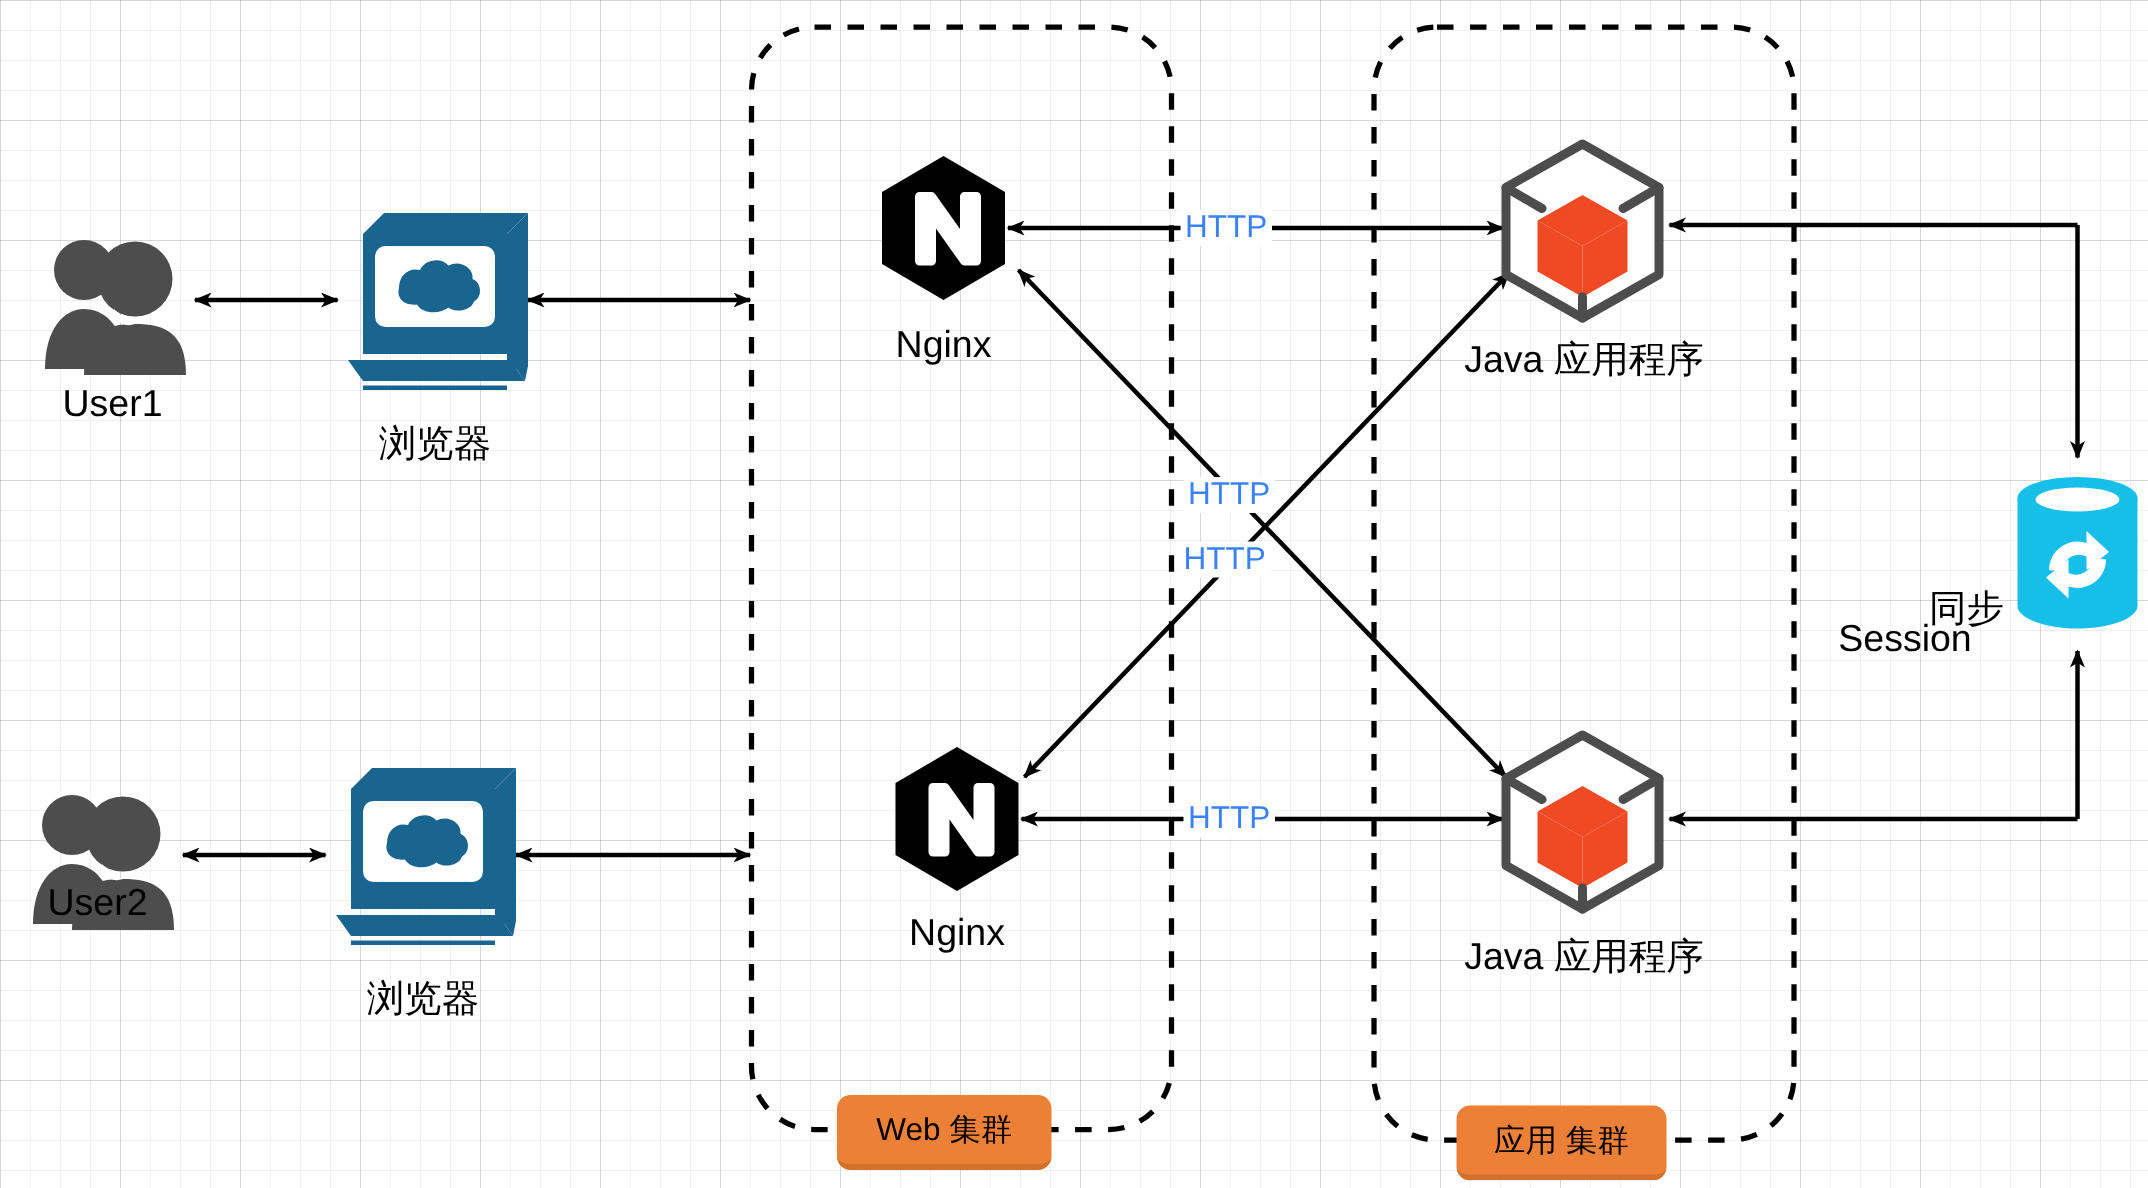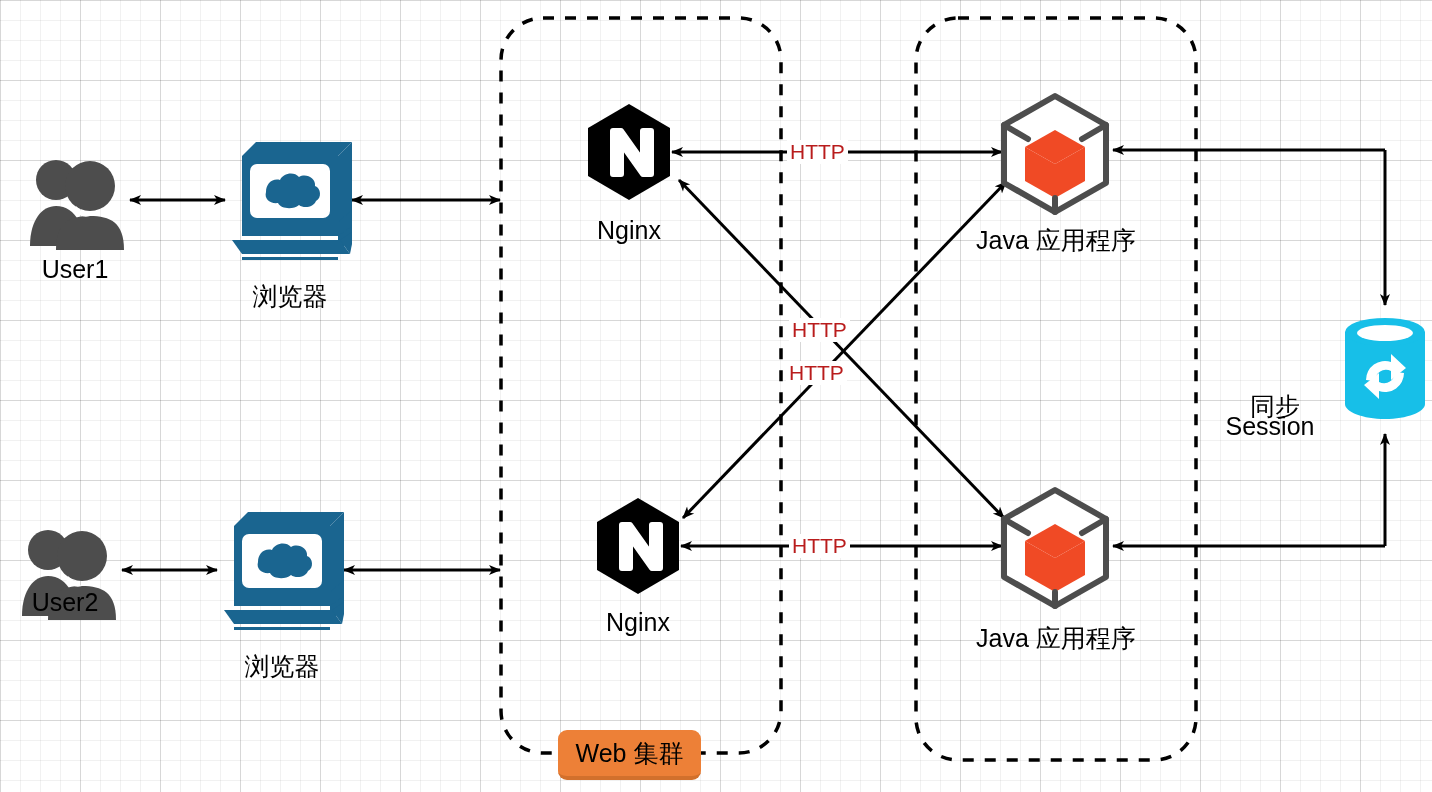--- a/index.html
+++ b/index.html
@@ -34,34 +34,34 @@
     text-align: center;
     color: #000000;
     font-size: 25px;
     line-height: 1.28;
     white-space: nowrap;
     font-family: "Liberation Sans", "DejaVu Sans", sans-serif;
   }
   .edge-label {
     position: absolute;
     text-align: right;
-    color: #b91c1c;
+    color: #3b82f6;
     font-size: 21px;
     background: #ffffff;
     padding: 0 3px;
     white-space: nowrap;
     font-family: "Liberation Sans", "DejaVu Sans", sans-serif;
   }
   .cluster-badge {
     position: absolute;
     display: flex;
     align-items: center;
     justify-content: center;
     color: #000000;
-    font-size: 25px;
+    font-size: 21px;
     border-radius: 9px;
     white-space: nowrap;
     font-family: "Liberation Sans", "DejaVu Sans", sans-serif;
   }
 </style>
 </head>
 <body>
 
 <div id="canvas">
 
@@ -201,27 +201,29 @@
 
   <div class="node-label" style="left:10px; top:586px; width:110px;">User2</div>
 
   <div class="node-label" style="left:217px; top:650px; width:130px;">浏览器</div>
 
   <div class="node-label" style="left:578px; top:606px; width:120px;">Nginx</div>
 
   <div class="node-label" style="left:958px; top:622px; width:196px;">Java 应用程序</div>
 
   <div class="node-label" style="left:1205px; top:362px; width:130px;margin-top:48px;">Session</div>
-  <div class="node-label" style="left:1210px; top:390px; width:130px;">同步</div>
+  <div class="node-label" style="left:1246px; top:390px; width:130px;">同步</div>
 
   <div class="edge-label" style="left:787px; top:140px;">HTTP</div>
 
   <div class="edge-label" style="left:789px; top:318px;">HTTP</div>
 
   <div class="edge-label" style="left:786px; top:361px;">HTTP</div>
 
   <div class="edge-label" style="left:789px; top:534px;">HTTP</div>
 
   <div class="cluster-badge" style="left:558px; top:730px; width:143px; height:46px;
               background:#ED8037; border-bottom:4px solid #D2702C;">Web 集群</div>
 
+  <div class="cluster-badge" style="left:971px; top:737px; width:140px; height:46px;
+              background:#ED8037; border-bottom:4px solid #D2702C;">应用 集群</div>
 
 </div>
 
 </body></html>

